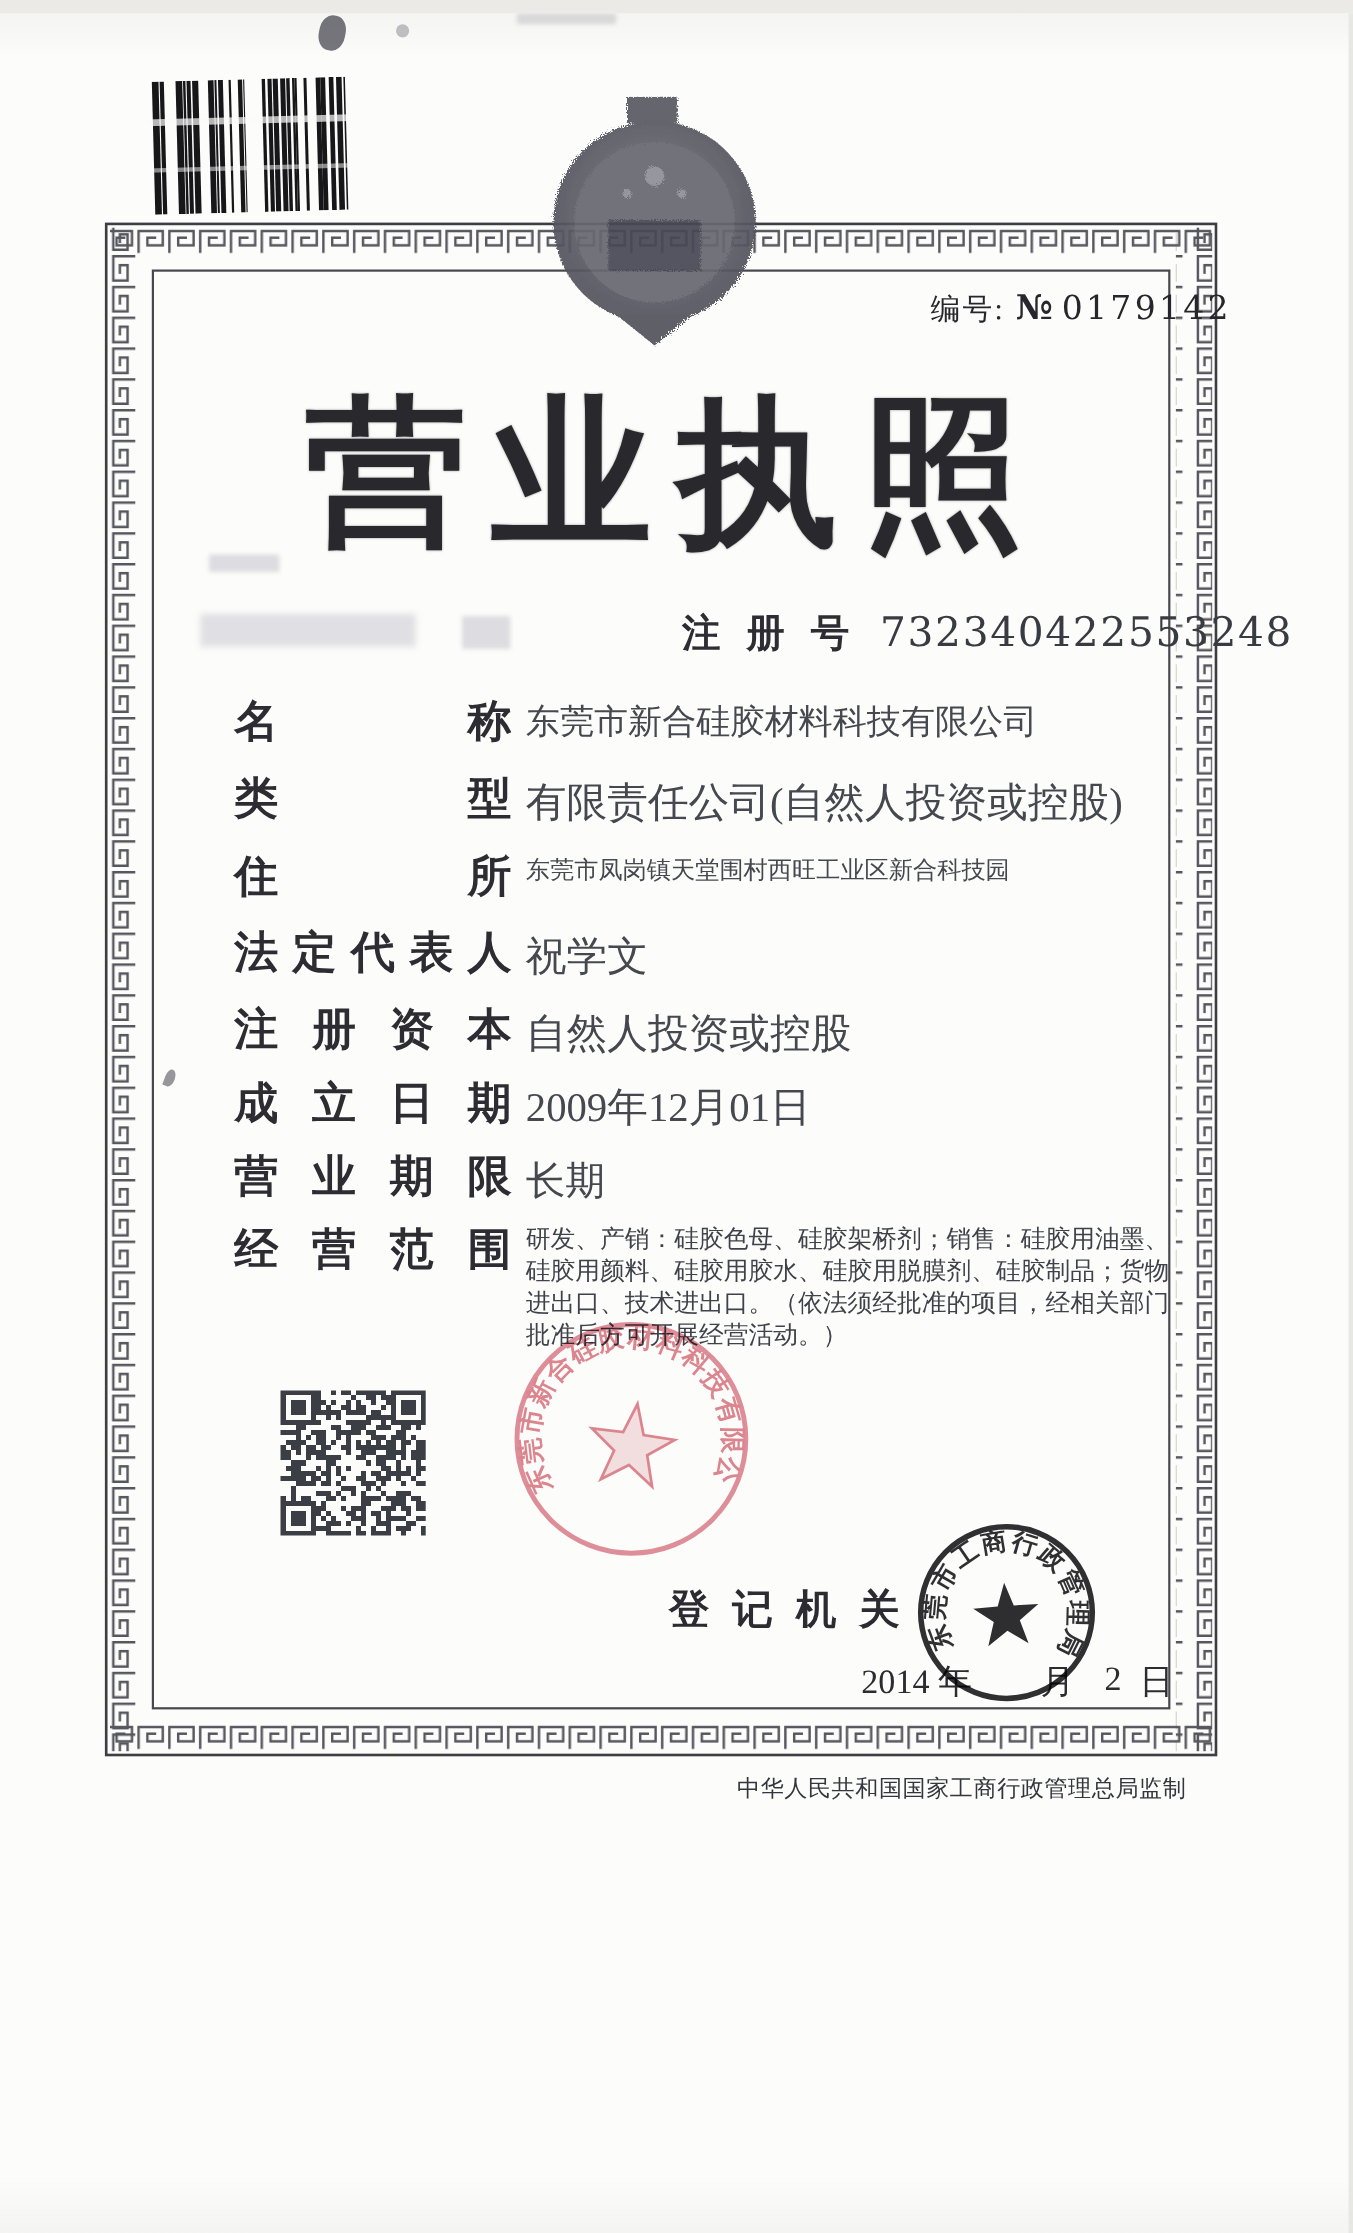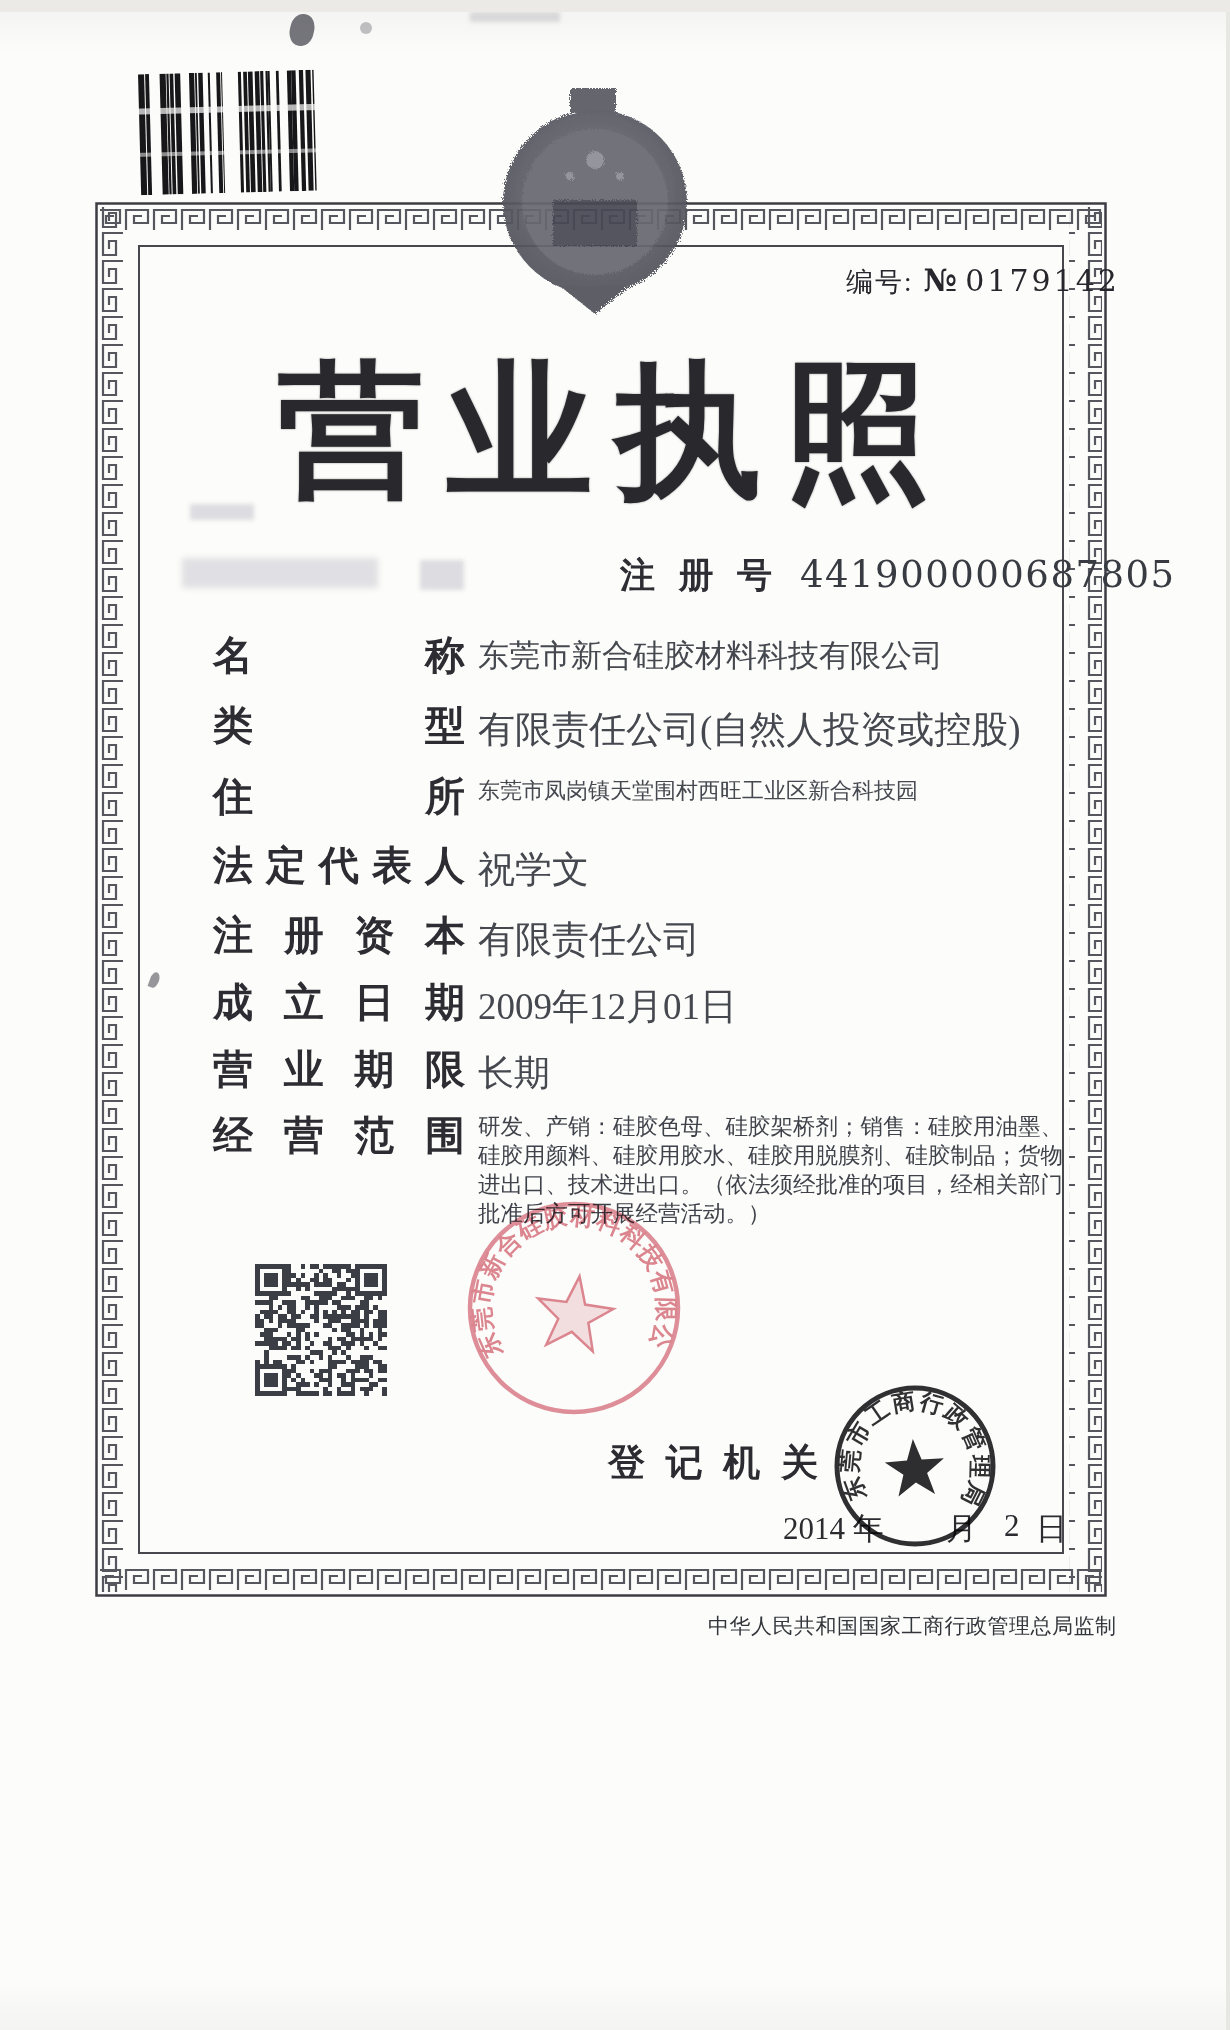--- a/index.html
+++ b/index.html
@@ -35,21 +35,21 @@
   
   .registrar{left:608px;top:1426px;width:210px;font-family:"Liberation Sans",sans-serif;font-weight:700;
              font-size:37px;color:#2b2b31;z-index:3;}
   .dpart{top:1496px;font-size:31px;color:#2b2b30;white-space:nowrap;z-index:3;}
   
   .qr{left:255px;top:1252px;width:132px;height:132px;z-index:3;}
   .redseal{left:456px;top:1178px;width:238px;height:238px;z-index:5;opacity:.85;mix-blend-mode:multiply;}
   .blackseal{left:829px;top:1368px;width:176px;height:176px;z-index:5;opacity:.92;mix-blend-mode:multiply;}
   
   .footL{left:100px;top:1599px;font-size:19.5px;color:#3d4046;z-index:3;white-space:nowrap;}
-  .footR{left:708px;top:1600px;font-size:21px;color:#33363c;z-index:3;white-space:nowrap;letter-spacing:.5px;}
+  .footR{left:670px;top:1600px;font-size:21px;color:#33363c;z-index:3;white-space:nowrap;letter-spacing:.5px;}
   
   .art{z-index:2;}
   .a1{left:290px;top:2px;width:24px;height:32px;background:rgba(60,60,70,.7);border-radius:45%;transform:rotate(12deg);}
   .a2{left:360px;top:10px;width:12px;height:12px;background:rgba(120,120,130,.45);border-radius:50%;}
   .a3{left:470px;top:0;width:90px;height:10px;background:rgba(150,150,160,.3);filter:blur(2px);}
   .s1{left:190px;top:492px;width:64px;height:16px;background:rgba(100,100,125,.2);filter:blur(2px);}
   .s2{left:182px;top:546px;width:196px;height:30px;background:rgba(100,100,125,.18);filter:blur(3px);}
   .s3{left:420px;top:548px;width:44px;height:30px;background:rgba(100,100,125,.2);filter:blur(2px);}
   .cm{left:150px;top:960px;width:9px;height:16px;background:rgba(50,50,60,.5);border-radius:50% 50% 50% 0;transform:rotate(20deg);}
   .edge{right:0;top:0;width:4px;height:100%;background:#e7e7e4;}
@@ -140,21 +140,21 @@
     <span>执</span>
     <span>照</span>
   </div>
 
   <div class="abs regrow">
     <div class="reglabel cj">
         <span>注</span>
         <span>册</span>
         <span>号</span>
       </div>
-    <div class="regnum">441900000687805</div>
+    <div class="regnum">732340422553248</div>
   </div>
 
   <div class="abs row" style="top:616px">
     <div class="flabel cj">
         <span>名</span>
         <span>称</span>
       </div>
     <div class="fvalue" style="font-size:31px">东莞市新合硅胶材料科技有限公司</div>
   </div>
   <div class="abs row" style="top:686px">
@@ -181,21 +181,21 @@
       </div>
     <div class="fvalue">祝学文</div>
   </div>
   <div class="abs row" style="top:896px">
     <div class="flabel cj">
         <span>注</span>
         <span>册</span>
         <span>资</span>
         <span>本</span>
       </div>
-    <div class="fvalue">有限责任公司</div>
+    <div class="fvalue">自然人投资或控股</div>
   </div>
   <div class="abs row" style="top:963px">
     <div class="flabel cj">
         <span>成</span>
         <span>立</span>
         <span>日</span>
         <span>期</span>
       </div>
     <div class="fvalue">2009年12月01日</div>
   </div>

